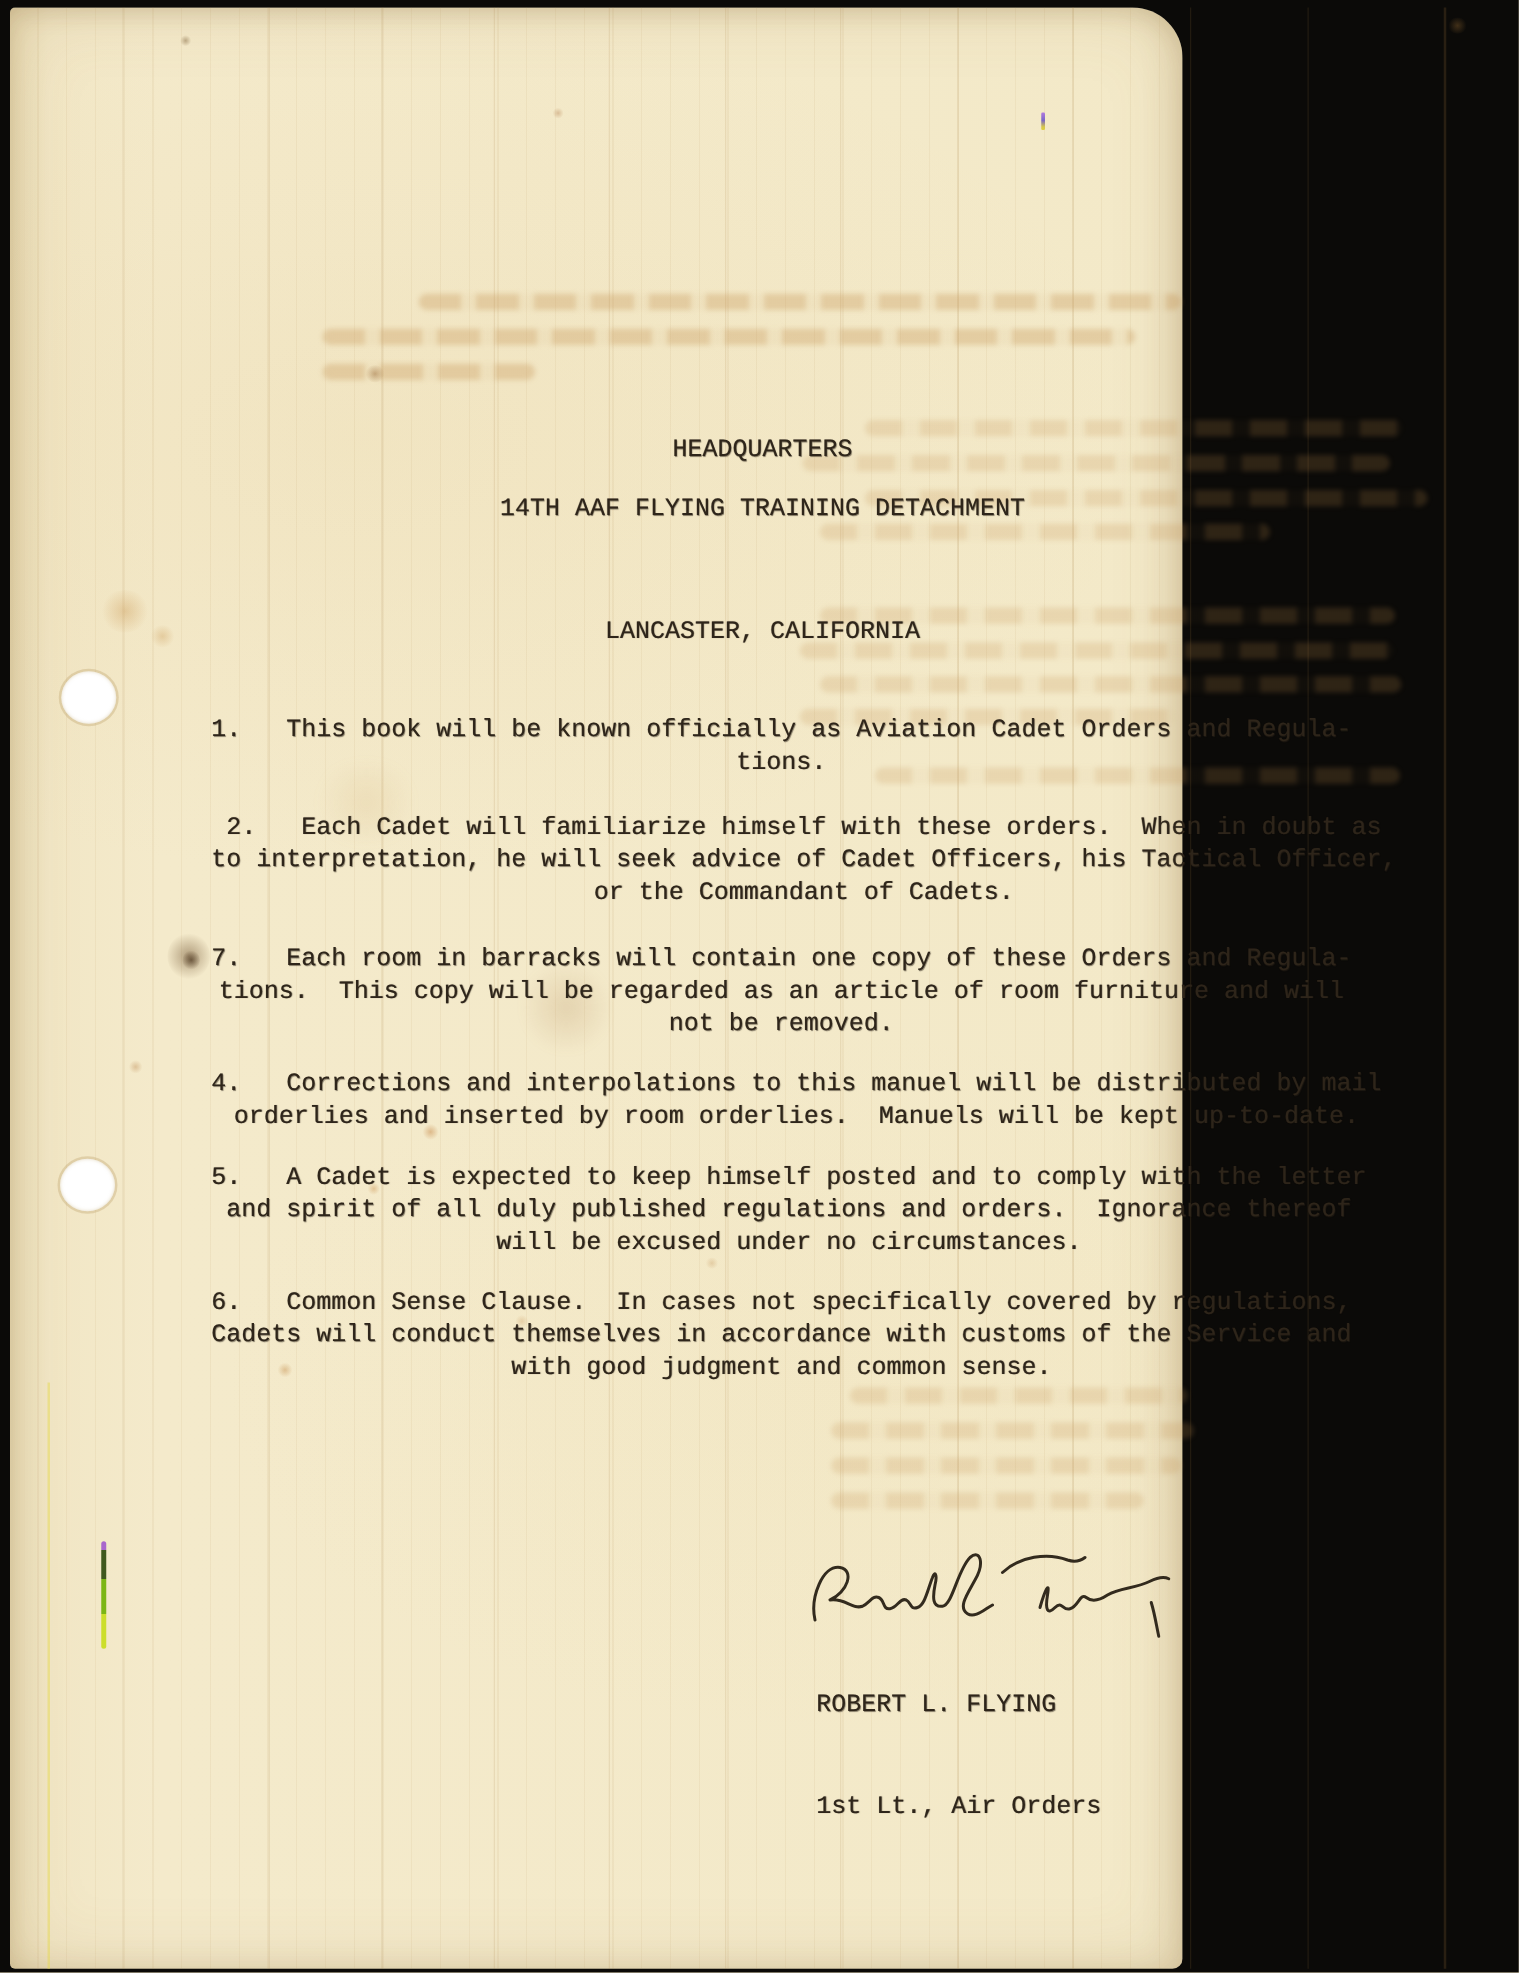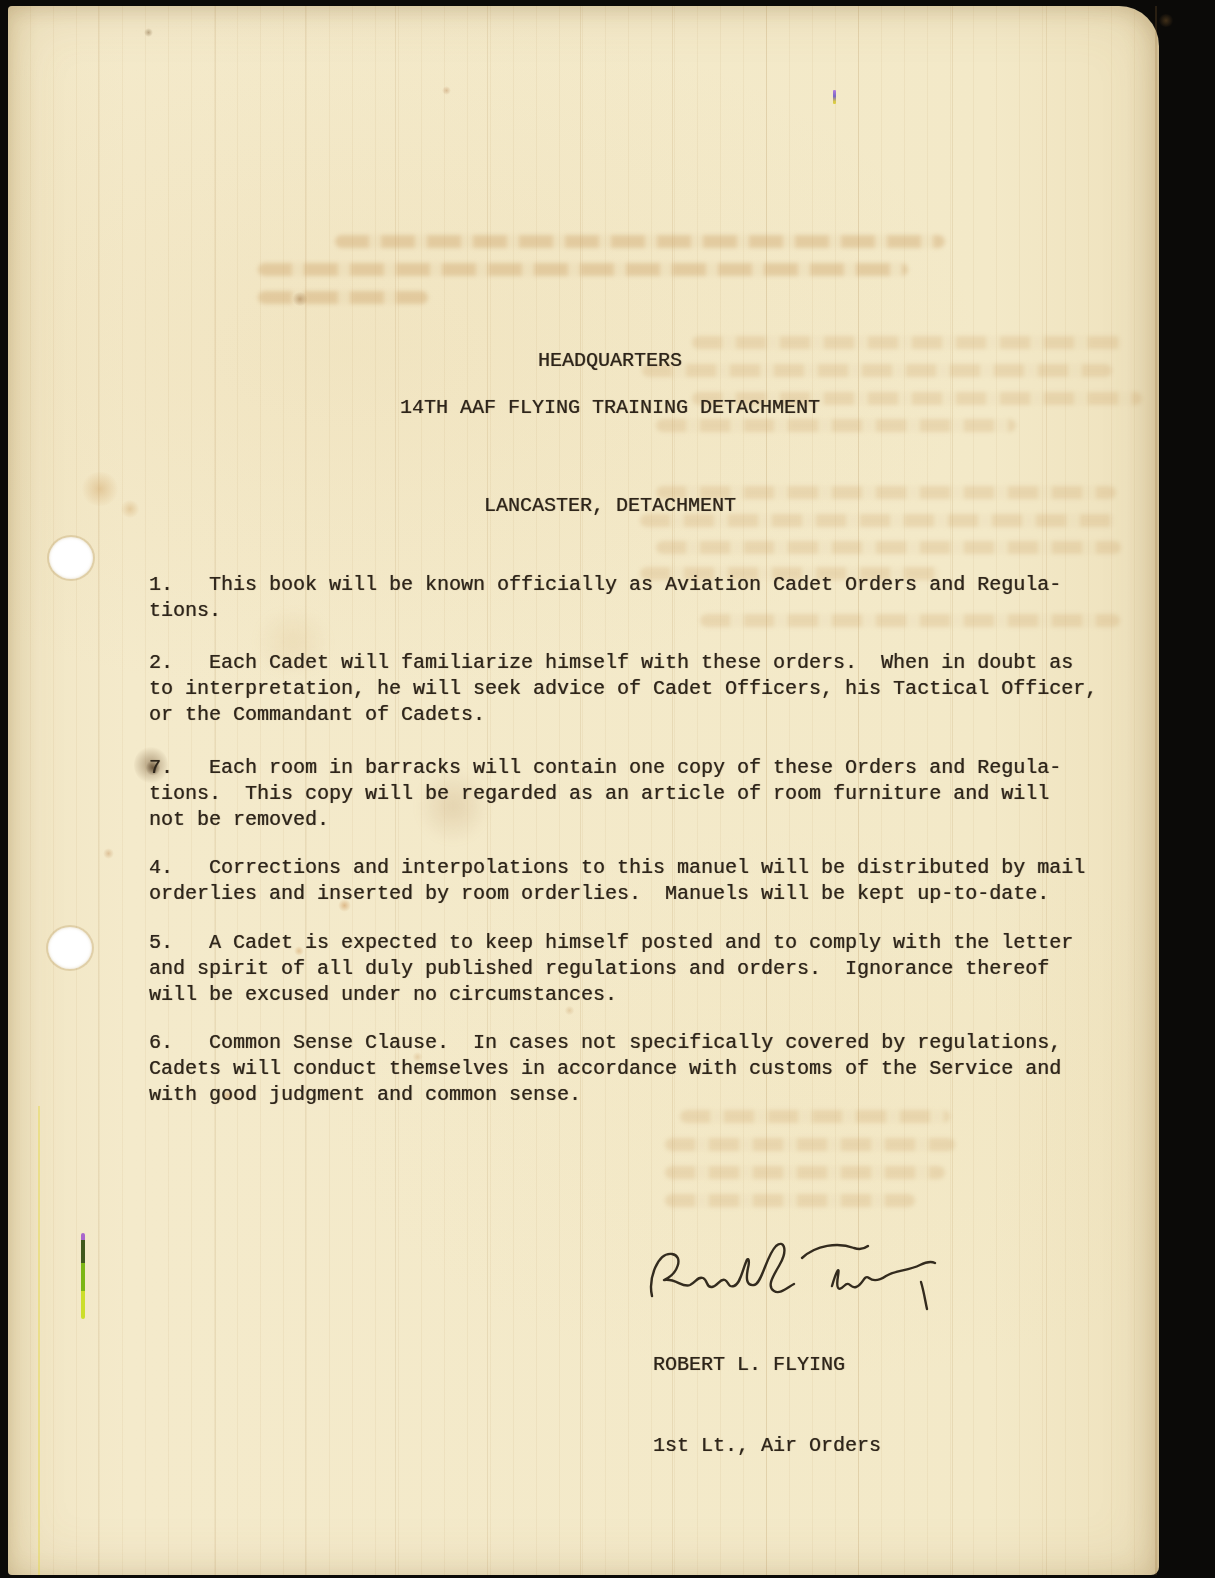--- a/index.html
+++ b/index.html
@@ -3,21 +3,21 @@
 <meta charset="utf-8">
 <style>
   html,body{margin:0;padding:0;}
   body{
     width:1215px;height:1578px;position:relative;overflow:hidden;
     background:#0b0a08;
     font-family:"Liberation Mono","DejaVu Sans Mono",monospace;
   }
   
   .paper{
-    position:absolute;left:8px;top:6px;width:1151px;height:1569px;
+    position:absolute;left:8px;top:6px;width:938px;height:1569px;
     background:
       radial-gradient(ellipse 900px 500px at 30% 22%, rgba(224,196,138,0.14), rgba(0,0,0,0) 70%),
       radial-gradient(ellipse 700px 400px at 70% 70%, rgba(236,216,164,0.10), rgba(0,0,0,0) 70%),
       linear-gradient(90deg, #e9dcb6 0px, #f2e7c6 30px, #f4eacb 120px, #f3e9c8 980px, #efe3bf 1120px, #e7d9b2 1185px),
       #f2e7c6;
     border-radius:4px 40px 8px 4px;
     box-shadow:inset 0 0 60px rgba(140,105,50,0.16), inset -10px 0 24px rgba(130,95,45,0.14), inset 0 6px 14px rgba(130,95,45,0.10);
   }
   
   .paper::before{
@@ -30,21 +30,21 @@
   .yellow-line{position:absolute;width:2px;background:rgba(228,216,70,0.45);}
   
   .tw{
     position:absolute;margin:0;
     font-family:"Liberation Mono","DejaVu Sans Mono",monospace;
     font-size:20px;line-height:26px;letter-spacing:0;
     color:#2e251a;white-space:pre;
     text-shadow:0.5px 0.4px 0.7px rgba(46,37,26,0.55), -0.3px 0 0.5px rgba(46,37,26,0.30);
   }
   .centered{left:0;width:1204px;text-align:center;}
-  .body-col{left:141px;}
+  .body-col{left:161px;text-align:center;}
   .ul{text-decoration-thickness:1.8px;text-underline-offset:3px;}
   .sigblock{line-height:27px;}
   
   .bleed{
     position:absolute;height:13px;border-radius:7px;
     background:repeating-linear-gradient(90deg, rgba(193,141,75,0.30) 0 34px, rgba(193,141,75,0.06) 34px 46px);
     filter:blur(2px);pointer-events:none;
   }
   .bleed.soft{background:repeating-linear-gradient(90deg, rgba(193,141,75,0.20) 0 30px, rgba(193,141,75,0.04) 30px 44px);}
   
@@ -119,21 +119,21 @@
   <div class="stain" style="left:240px;top:606px;width:90px;height:60px;background:radial-gradient(circle,rgba(205,165,100,0.16),rgba(205,165,100,0) 70%);filter:blur(5px)"></div>
 
   <div class="hole" style="left:41px;top:531px"></div>
   <div class="hole" style="left:40px;top:921px"></div>
 
   <div class="tick-purple"></div>
   <div class="mark-green"></div>
 
   <pre class="tw centered" style="top:342px">HEADQUARTERS</pre>
   <pre class="tw centered" style="top:389px">14TH AAF FLYING TRAINING DETACHMENT</pre>
-  <pre class="tw centered" style="top:487px">LANCASTER, DETACHMENT</pre>
+  <pre class="tw centered" style="top:487px">LANCASTER, CALIFORNIA</pre>
 
   <pre class="tw body-col" style="top:566px">1.   This book will be known officially as Aviation Cadet Orders and Regula-
 tions.</pre>
   <pre class="tw body-col" style="top:644px">2.   Each Cadet will familiarize himself with these orders.  When in doubt as
 to interpretation, he will seek advice of Cadet Officers, his Tactical Officer,
 or the Commandant of Cadets.</pre>
   <pre class="tw body-col" style="top:749px">7.   Each room in barracks will contain one copy of these Orders and Regula-
 tions.  This copy will be regarded as an article of room furniture and will
 not be removed.</pre>
   <pre class="tw body-col" style="top:849px">4.   Corrections and interpolations to this manuel will be distributed by mail

